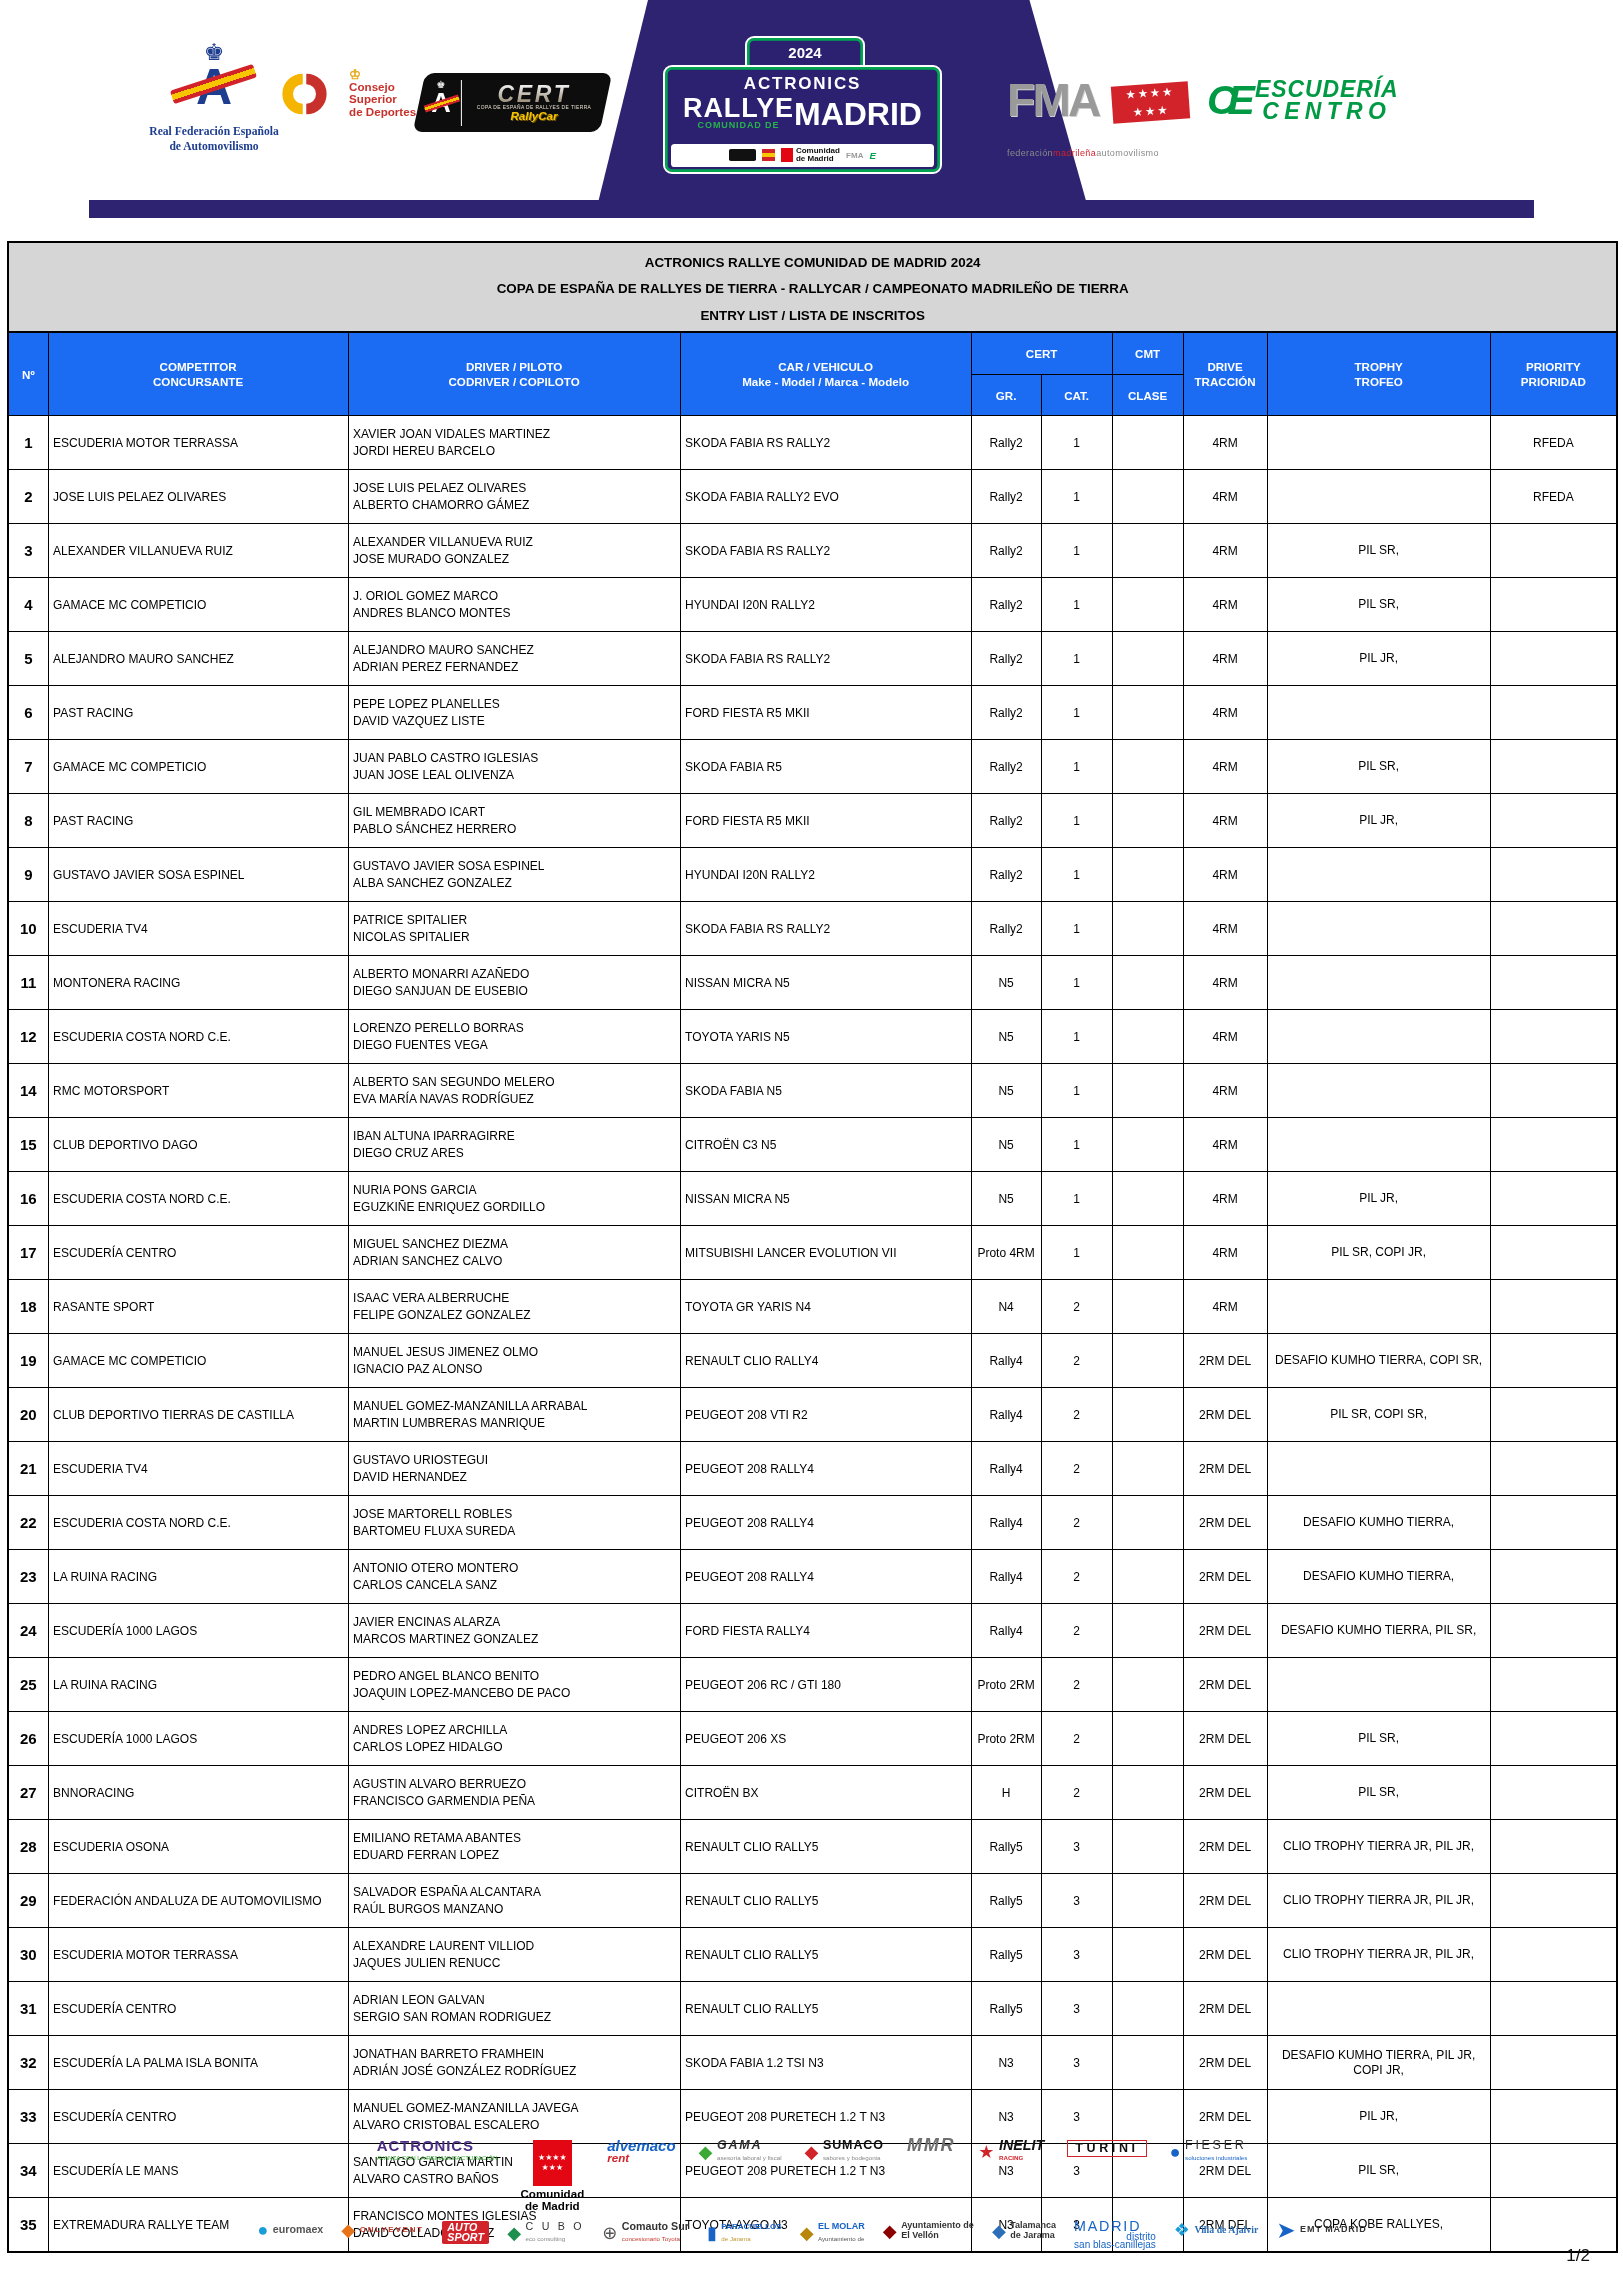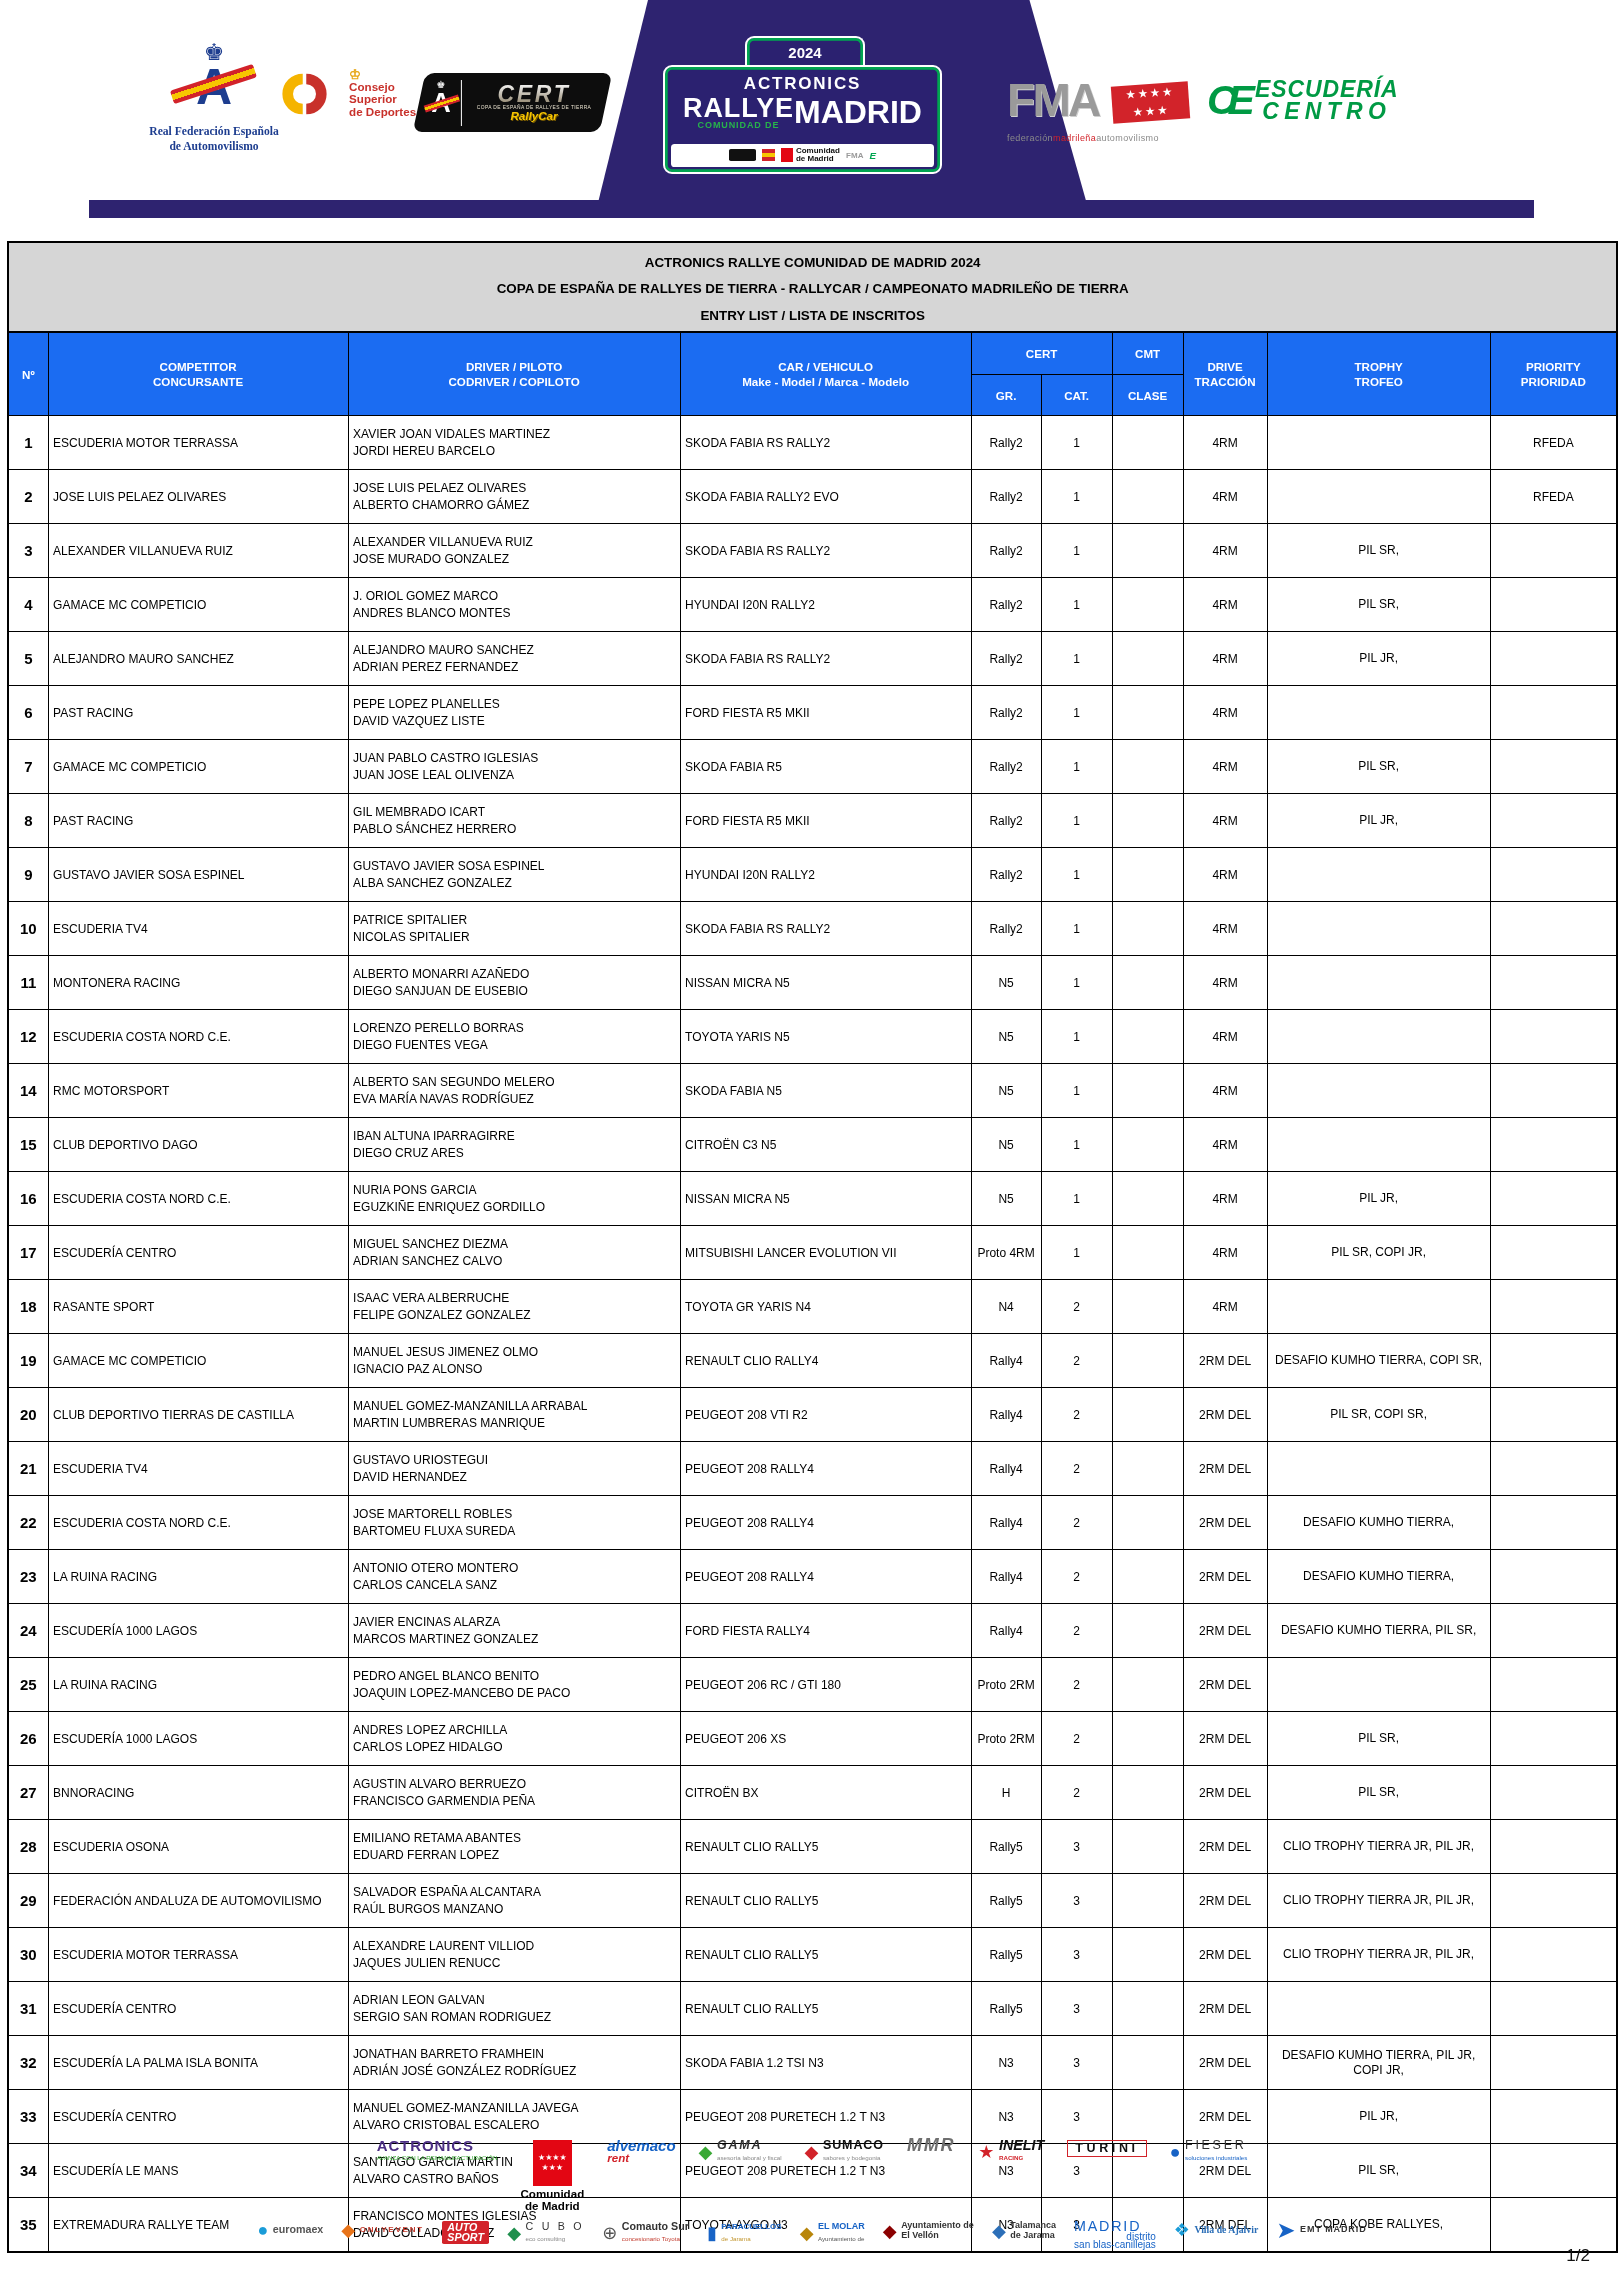--- a/index.html
+++ b/index.html
@@ -41,21 +41,21 @@
     text-shadow:0.9px 0.9px 0 #7a5c00;line-height:12.5px;}
 
   
   .plate{position:absolute;left:663px;top:36px;width:281px;height:139px;z-index:3;}
   .plate .tab{position:absolute;left:82px;top:0;width:116px;height:36px;background:#2b2170;
     border:2.7px solid #fff;border-bottom:none;border-radius:9px 9px 0 0;box-shadow:inset 0 0 0 2.7px #00a550;
     text-align:center;color:#fff;font-weight:bold;font-size:15px;line-height:30px;}
   .plate .main{position:absolute;left:0;top:29px;width:275px;height:105px;background:#2b2170;border:2.7px solid #fff;
     border-radius:9px;box-shadow:inset 0 0 0 2.7px #00a550;text-align:center;overflow:hidden;}
   .plate .sponsor{color:#fff;font-weight:bold;font-size:17px;letter-spacing:1.8px;margin-top:7.1px;}
-  .plate .words{display:flex;justify-content:center;align-items:center;line-height:27px;margin-top:0.9px;}
+  .plate .words{display:flex;justify-content:center;align-items:flex-end;line-height:27px;margin-top:0.9px;}
   .plate .w1wrap{display:flex;flex-direction:column;align-items:center;}
   .plate .w1{color:#fff;font-weight:bold;font-size:27px;letter-spacing:0.9px;}
   .plate .wsub{color:#27b34b;font-weight:bold;font-size:9px;line-height:7.1px;letter-spacing:0.9px;}
   .plate .w2{color:#fff;font-weight:bold;font-size:32px;letter-spacing:0px;line-height:30px;}
   .plate .strip{position:absolute;left:6.2px;right:6.2px;bottom:5.3px;height:23px;background:#fff;border-radius:3.6px;
     display:flex;align-items:center;justify-content:center;gap:6.2px;}
   .plate .strip .m1{width:27px;height:12.5px;background:#111;border-radius:1.8px;}
   .plate .strip .m2{width:12.5px;height:12.5px;background:linear-gradient(#d2232a 0 33%,#f7c600 33% 66%,#d2232a 66% 100%);}
   .plate .strip .mbadge{display:flex;align-items:center;gap:2.7px;}
   .plate .strip .mflag{width:12.5px;height:14.3px;background:#e30613;}
@@ -63,21 +63,21 @@
   .plate .strip .m4{font-size:8px;font-weight:bold;color:#9a9a9a;}
   .plate .strip .m5{font-size:9.8px;font-weight:bold;font-style:italic;color:#00a550;}
 
   
   .fma{position:absolute;left:1007px;top:77px;width:285px;}
   .fma .fma-row{position:relative;height:52px;}
   .fma .fma-word{font-size:46px;font-weight:bold;color:#9a9a9a;letter-spacing:-2.7px;line-height:46px;
     text-shadow:0.9px 0.9px 0 #cfcfcf;}
   .fma .fma-flag{position:absolute;left:105px;top:7.1px;width:77px;height:37px;background:#d2232a;transform:rotate(-4deg);
     color:#fff;font-size:11.6px;text-align:center;line-height:18px;letter-spacing:1.8px;}
-  .fma .fma-sub{font-size:9px;letter-spacing:0.4px;margin-top:4px;}
+  .fma .fma-sub{font-size:9px;letter-spacing:0.4px;margin-top:19px;}
   .fma .g{color:#8a8a8a;}
   .fma .r{color:#d2232a;}
 
   
   .ec{position:absolute;left:1207px;top:78px;display:flex;align-items:center;gap:9px;}
   .ec .mono{font-size:41px;font-weight:bold;font-style:italic;color:#009a44;letter-spacing:-9px;line-height:39px;text-align:right;}
   .ec .ectext{color:#009a44;font-weight:bold;font-style:italic;text-align:center;}
   .ec .l1{font-size:23px;line-height:23px;letter-spacing:0.9px;}
   .ec .l2{font-size:23px;line-height:21.4px;letter-spacing:5.3px;}
 

